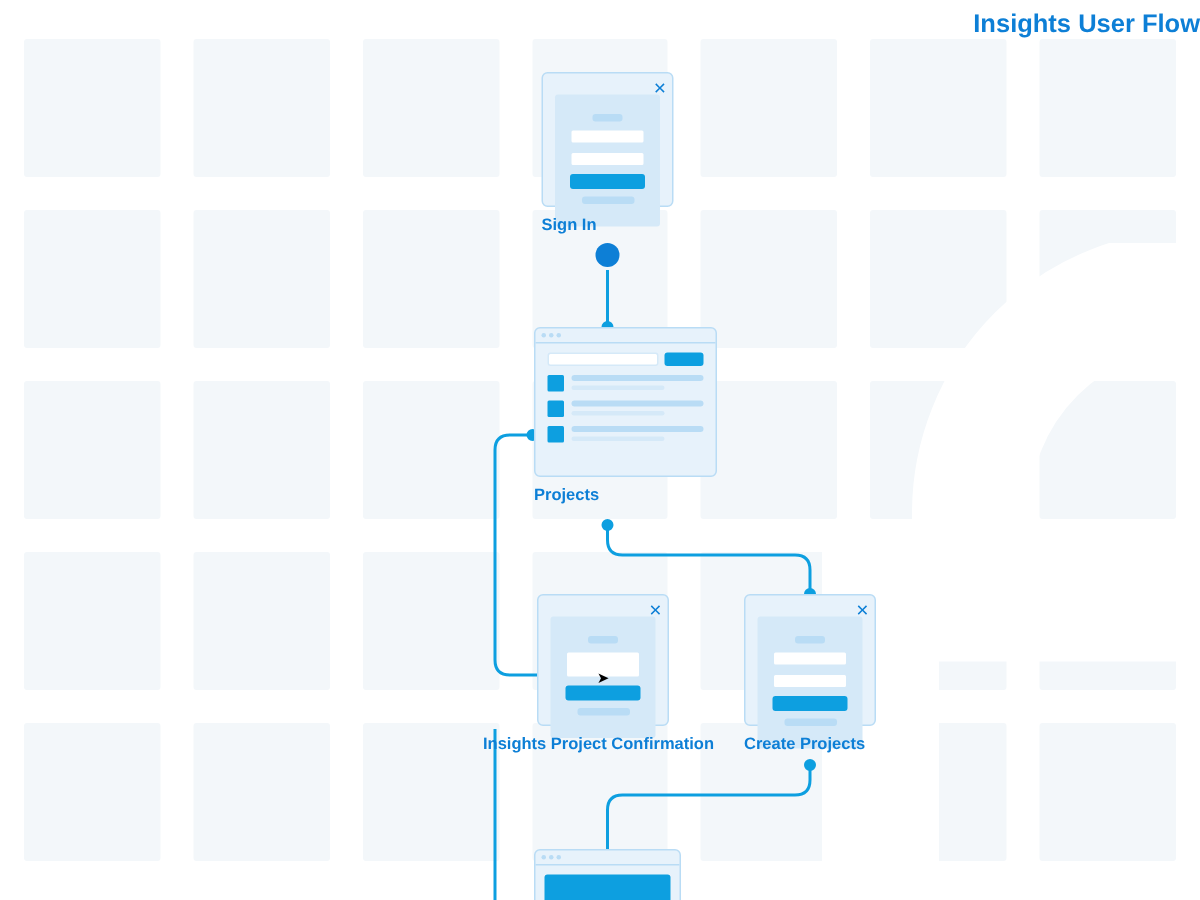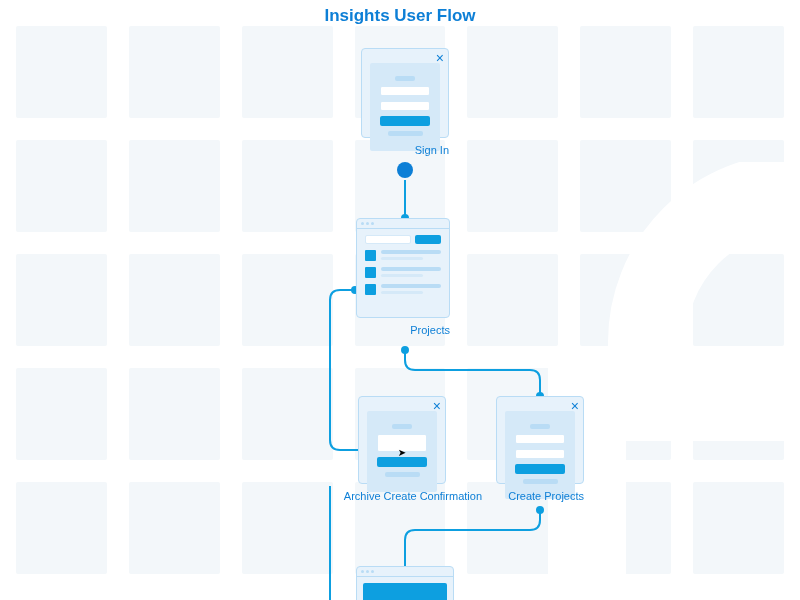--- a/index.html
+++ b/index.html
@@ -1,22 +1,22 @@
 <!DOCTYPE html>
 <html><head>
 <meta charset="utf-8">
 <style>
 *{box-sizing:border-box;margin:0;padding:0}
 body{width:800px;height:600px;overflow:hidden;font-family:-apple-system,Helvetica,Arial,sans-serif;background:#fff;position:relative}
 .grid{position:absolute;inset:0;display:grid;grid-template-columns:repeat(7,1fr);grid-template-rows:repeat(5,1fr);gap:22px;padding:26px 16px}
 .grid-cell{background:#f3f7fa;border-radius:2px}
-.title{position:absolute;width:100%;top:6px;text-align:center;color:#0d7fd6;font-size:17px;font-weight:600}
+.title{position:absolute;width:100%;top:6px;text-align:right;color:#0d7fd6;font-size:17px;font-weight:600}
 .canvas{position:absolute;inset:0}
 .node{position:absolute}
-.node .label{position:absolute;width:100%;text-align:right;color:#0d7fd6;font-size:11px;font-weight:400;top:100%;padding-top:6px;white-space:nowrap;left:50%;transform:translateX(-50%)}
+.node .label{position:absolute;width:100%;text-align:left;color:#0d7fd6;font-size:11px;font-weight:700;top:100%;padding-top:6px;white-space:nowrap;left:50%;transform:translateX(-50%)}
 .card{border:1px solid #b9dcf5;background:#e7f2fb;border-radius:4px;position:relative}
 .close{position:absolute;top:2px;right:4px;color:#0d7fd6;font-size:14px;font-weight:300;line-height:1}
 .inner{background:#d5e9f8;margin:14px 8px 8px;border-radius:2px;padding:8px 10px 10px}
 .bar{background:#b9dcf5;height:5px;border-radius:2px;margin:5px 0}
 .bar.sm{width:40%;margin-left:auto;margin-right:auto}
 .bar.md{width:70%;margin-left:auto;margin-right:auto}
 .field{background:#fff;height:10px;border-radius:2px;margin:5px 0;border:1px solid #d5e9f8}
 .btn{background:#0d9fe0;height:10px;border-radius:2px;margin:5px 0}
 .win{border:1px solid #b9dcf5;background:#e7f2fb;border-radius:4px}
 .titlebar{height:10px;border-bottom:1px solid #b9dcf5;display:flex;align-items:center;padding-left:4px;gap:2px}
@@ -110,21 +110,21 @@
       </div>
     </div>
     <div class="label">Sign In</div>
     <div class="lock" style="top:114px">
       <svg width="8" height="8" viewBox="0 0 10 10">
           <path d="M2.5 4 V3 a2.5 2.5 0 0 1 5 0 V4 M1.5 4 h7 v5 h-7 z" fill="none" stroke="#fff" stroke-width="1.3"></path>
         </svg>
     </div>
   </div>
 
-  <div class="node" style="left:356px;top:218px;width:94px">
+  <div class="node" style="left:356px;top:218px;width:122px">
     <div class="win" style="height:100px">
       <div class="titlebar">
         <div class="dot"></div>
           <div class="dot"></div>
           <div class="dot"></div>
       </div>
       <div class="wbody">
         <div class="srow">
           <div class="sfield"></div>
           <div class="sbtn"></div>
@@ -159,21 +159,21 @@
     <div class="card" style="height:88px">
       <span class="close">×</span>
       <div class="inner" style="position:relative">
         <div class="bar sm"></div>
         <div class="field" style="height:18px"></div>
         <span class="cursor">➤</span>
         <div class="btn"></div>
         <div class="bar md"></div>
       </div>
     </div>
-    <div class="label" style="width:160px">Archive Create Confirmation</div>
+    <div class="label" style="width:160px">Insights Project Confirmation</div>
   </div>
 
   <div class="node" style="left:496px;top:396px;width:88px">
     <div class="card" style="height:88px">
       <span class="close">×</span>
       <div class="inner">
         <div class="bar sm"></div>
         <div class="field"></div>
         <div class="field"></div>
         <div class="btn"></div>

